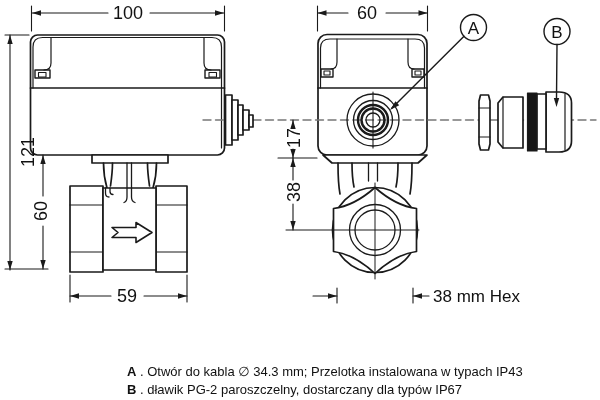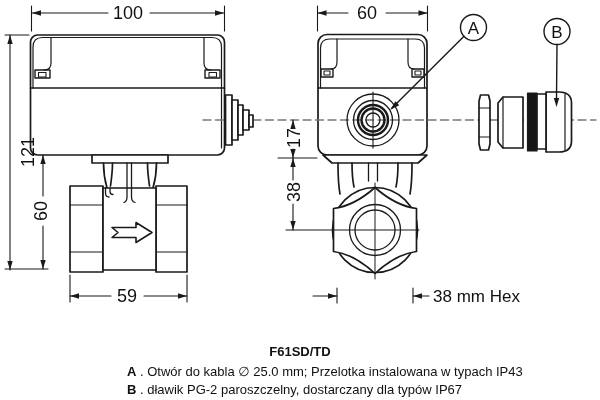--- a/index.html
+++ b/index.html
@@ -166,25 +166,24 @@
     <circle cx="557" cy="31.5" r="13"></circle>
     <path d="M557,44.5 L556.5,98"></path>
     <polygon points="556.5,107 553.8,98 559.2,98" fill="#1a1a1a" stroke="none"></polygon>
     <g stroke="none" fill="#111">
       <text class="callout-letter" x="473.5" y="33.5" text-anchor="middle">A</text>
       <text class="callout-letter" x="557" y="37.5" text-anchor="middle">B</text>
     </g>
   </g>
 </svg>
 
-<div id="title-block">F61SD/TD</div>
 
 <div id="note-a" class="note">
   <span class="b">A</span>
-  <span>. Otwór do kabla ∅ 25.0 mm; Przelotka instalowana w typach IP43</span>
+  <span>. Otwór do kabla ∅ 34.3 mm; Przelotka instalowana w typach IP43</span>
 </div>
 
 <div id="note-b" class="note">
   <span class="b">B</span>
   <span>. dławik PG-2 paroszczelny, dostarczany dla typów IP67</span>
 </div>
 
 </div>
 
 </body></html>

